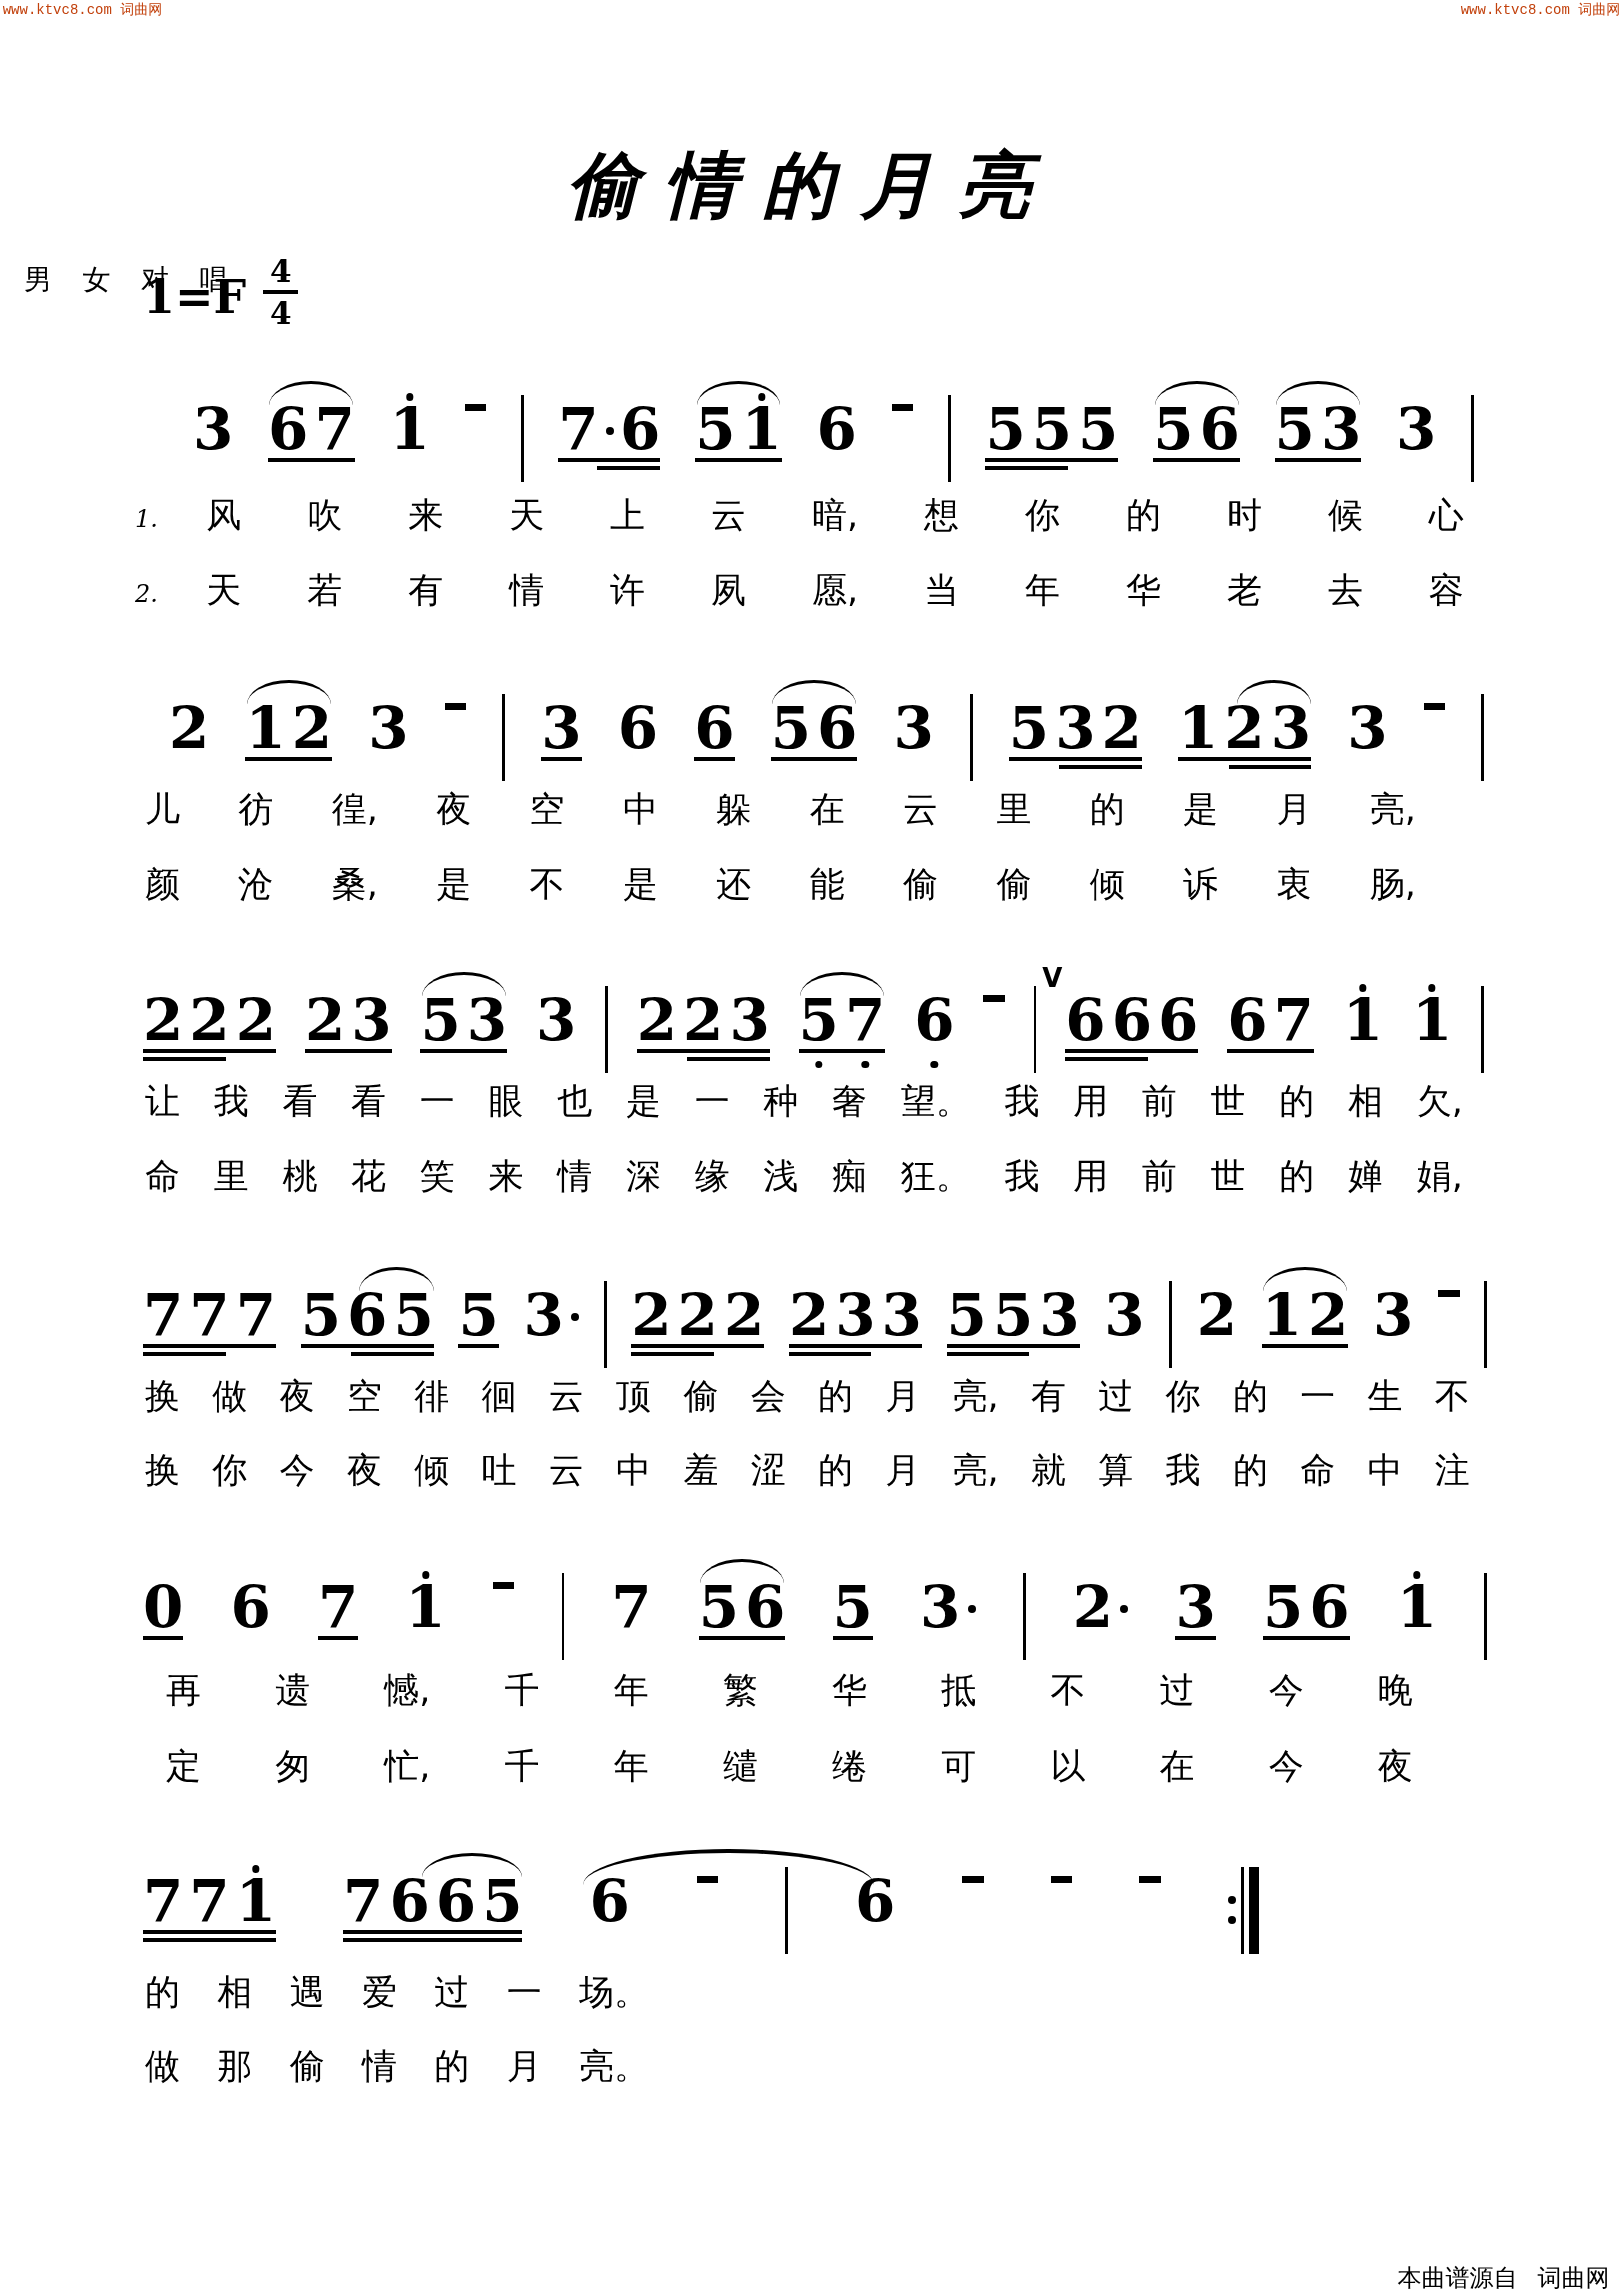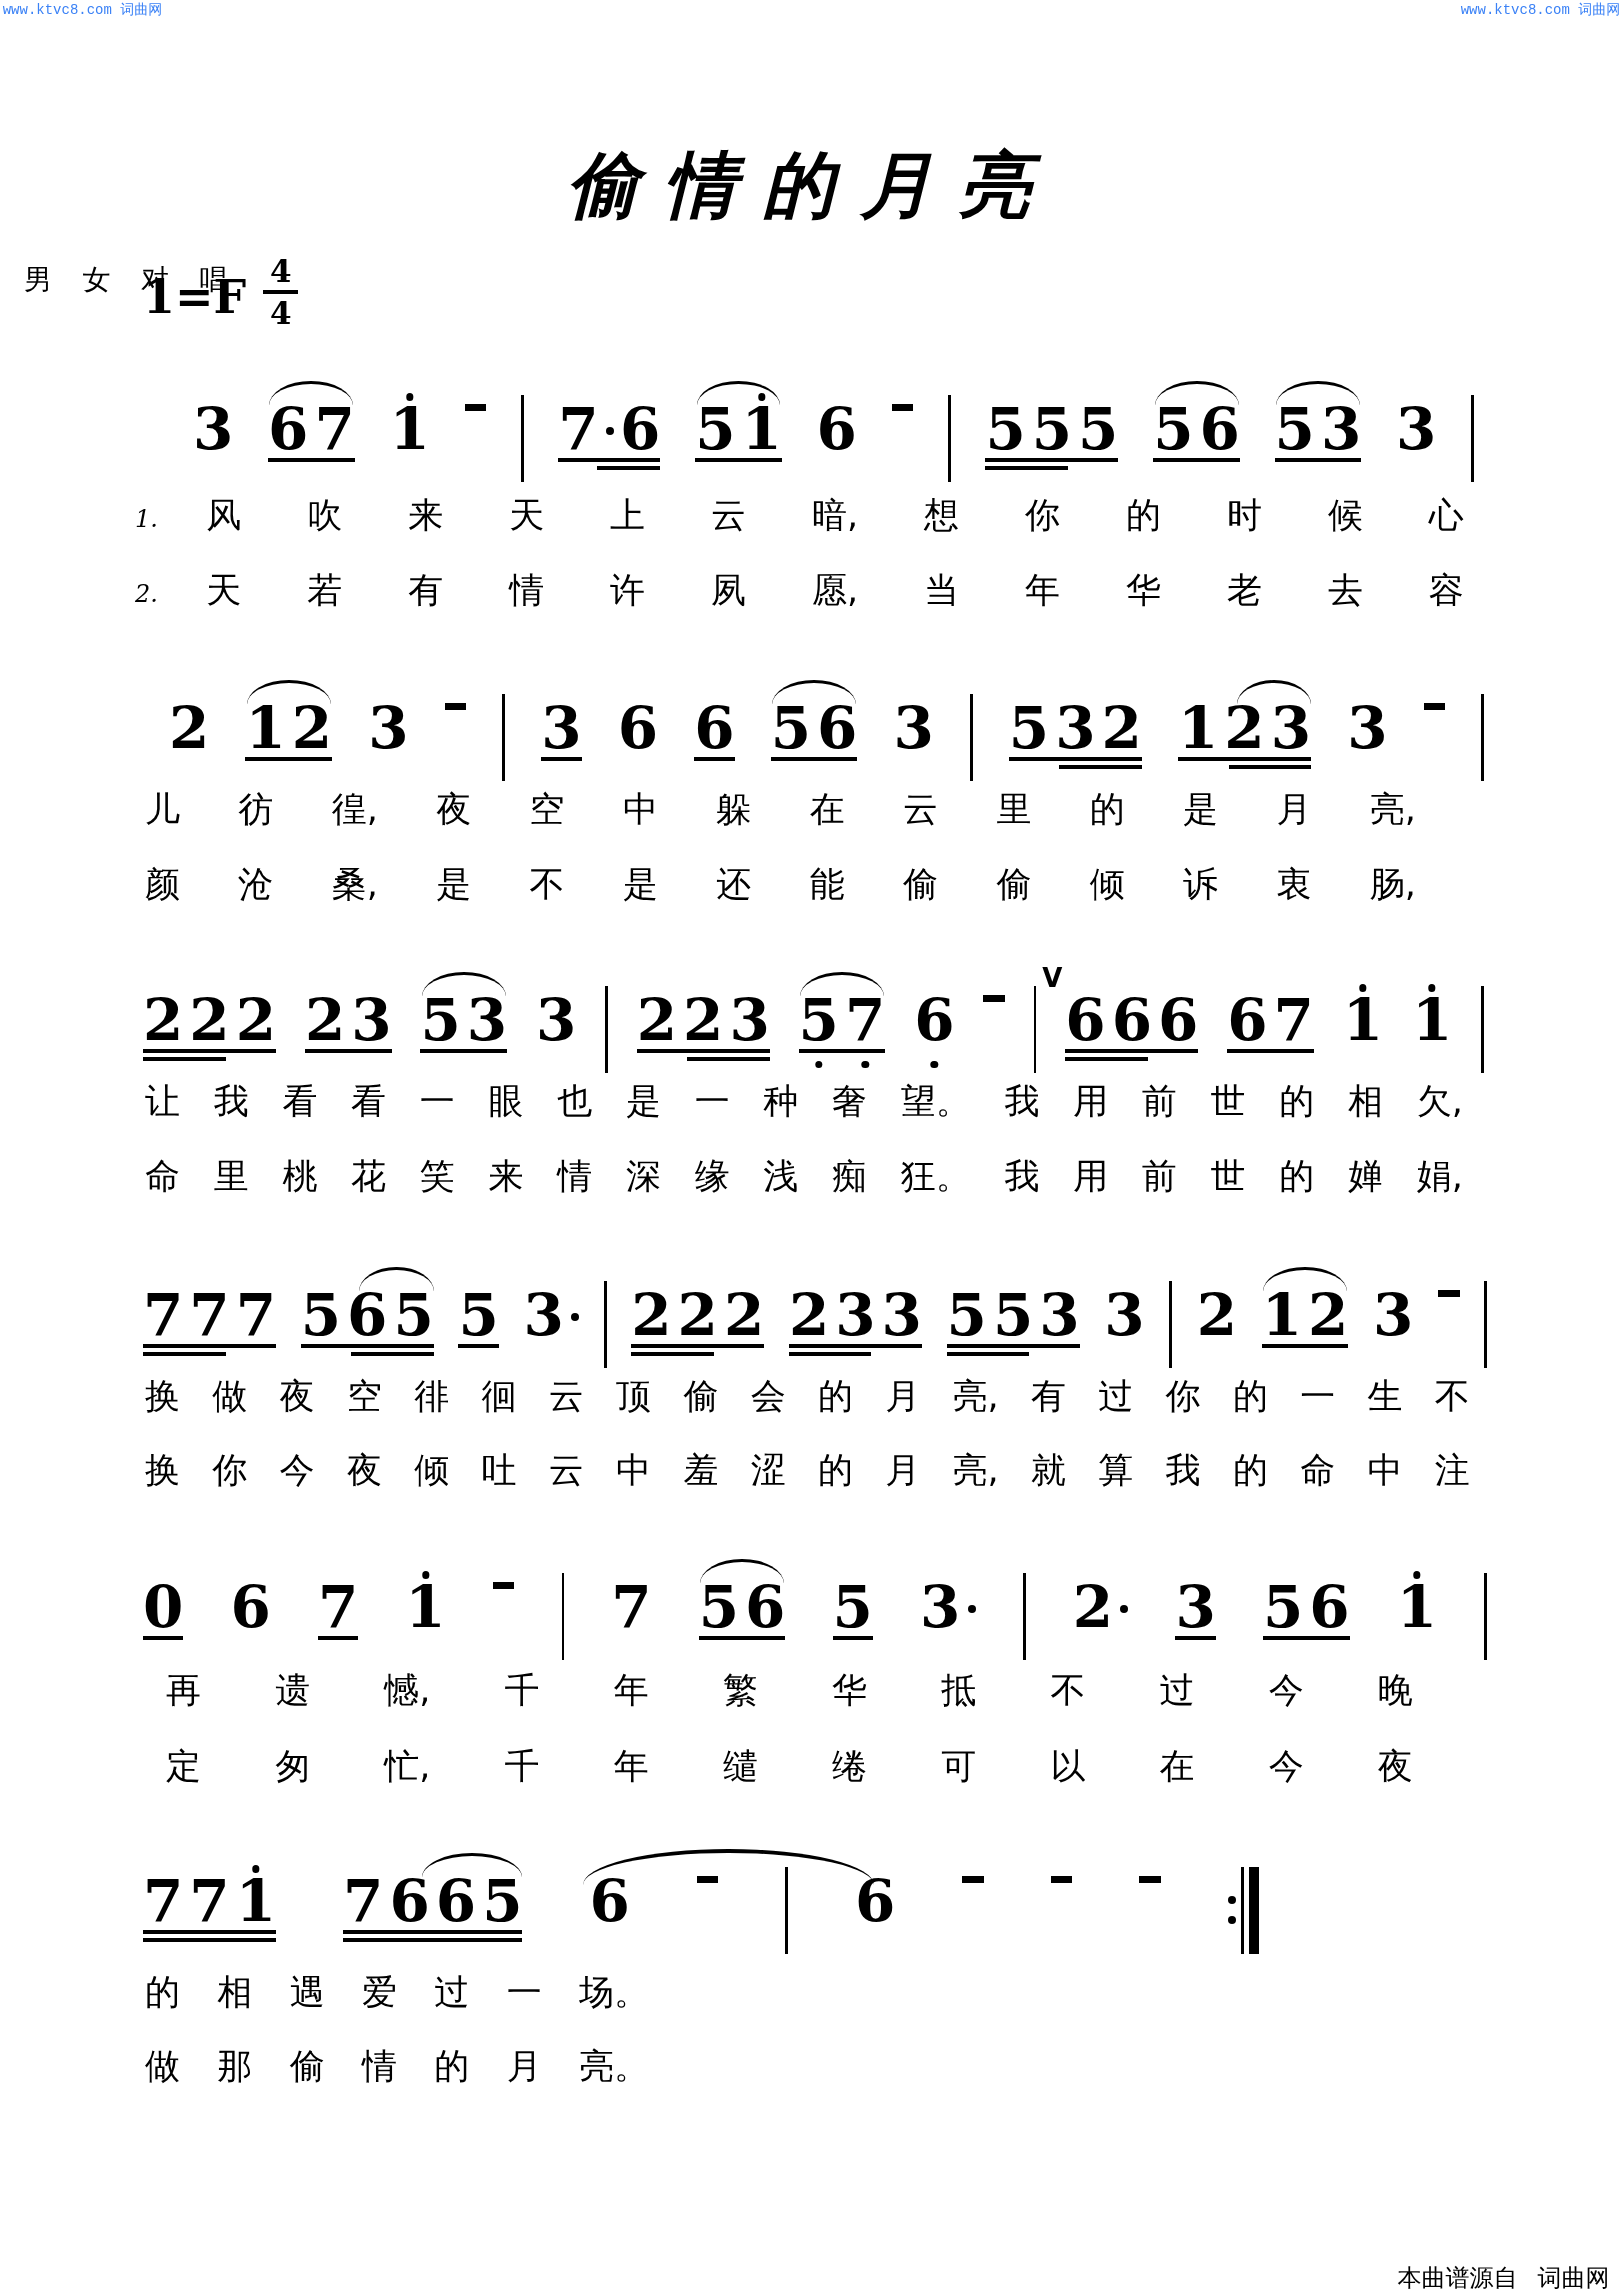--- a/index.html
+++ b/index.html
@@ -1,18 +1,18 @@
 <!DOCTYPE html>
 <html style="font-size:10.8px"><head>
 <meta charset="utf-8">
 <style>
   html,body{margin:0;padding:0;background:#fff;}
   .page{position:relative;width:1623px;height:2295px;background:#fff;overflow:hidden;
         font-family:"DejaVu Sans",sans-serif;color:#000;}
-  .wm{position:absolute;top:1.4px;font-family:"Liberation Mono",monospace;font-size:14px;color:#3b82f6;white-space:pre;}
+  .wm{position:absolute;top:1.4px;font-family:"Liberation Mono",monospace;font-size:14px;color:#c2410c;white-space:pre;}
   .wm-left{left:2.7px;} .wm-right{right:2.7px;}
   .title{position:absolute;top:149px;left:0;right:0;text-align:center;
          font-family:"DejaVu Serif",serif;font-weight:bold;font-style:italic;
          font-size:72px;letter-spacing:26px;line-height:1;}
   .keysig{position:absolute;left:143px;top:256px;display:flex;align-items:flex-start;gap:17px;}
   .kp{font-family:"DejaVu Serif",serif;font-weight:bold;font-size:46px;line-height:1;margin-top:17.6px;}
   .frac{display:flex;flex-direction:column;align-items:center;line-height:1;
         font-family:"DejaVu Serif",serif;font-weight:bold;}
   .frac .fn{font-size:31px;padding:0 6.8px 2.7px 6.8px;border-bottom:4px solid #000;}
   .frac .fd{font-size:31px;padding:4px 6.8px 0 6.8px;}

